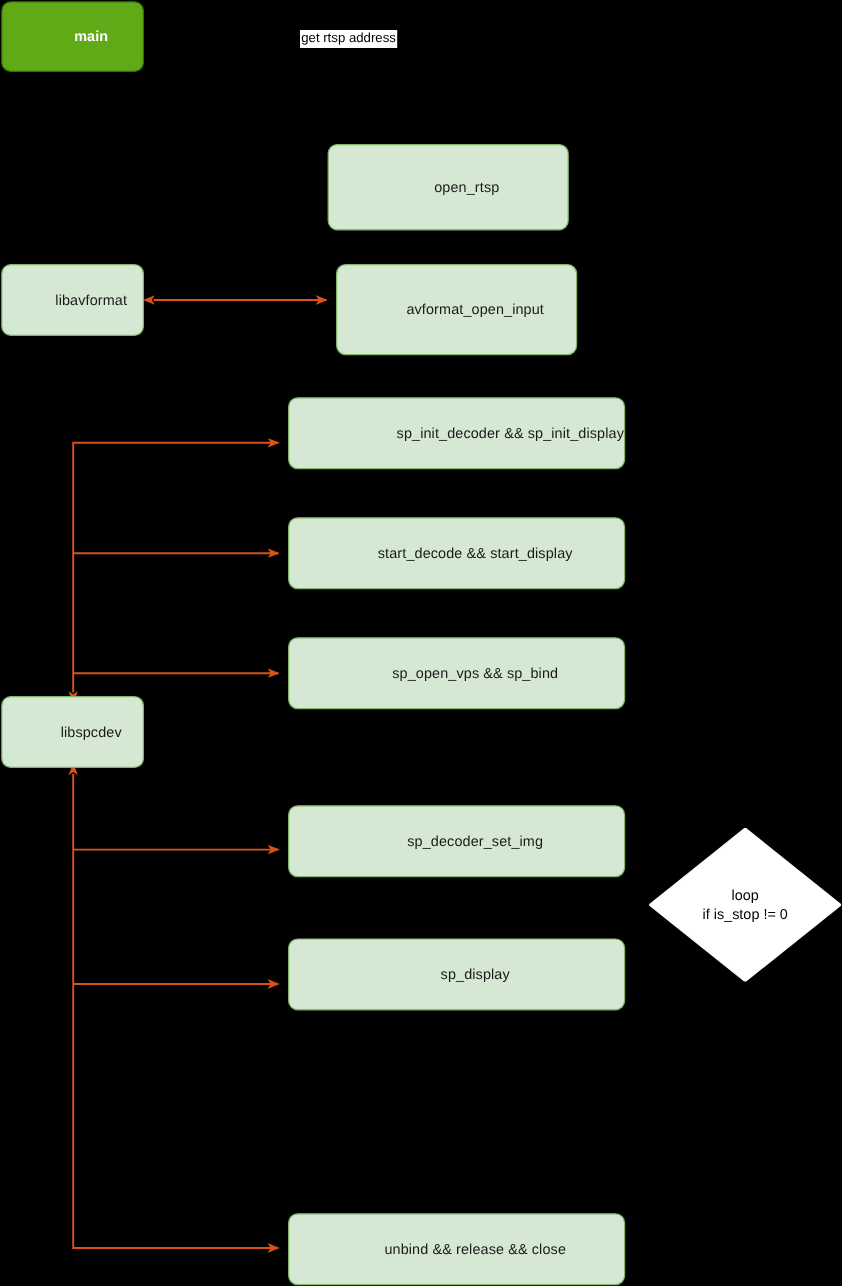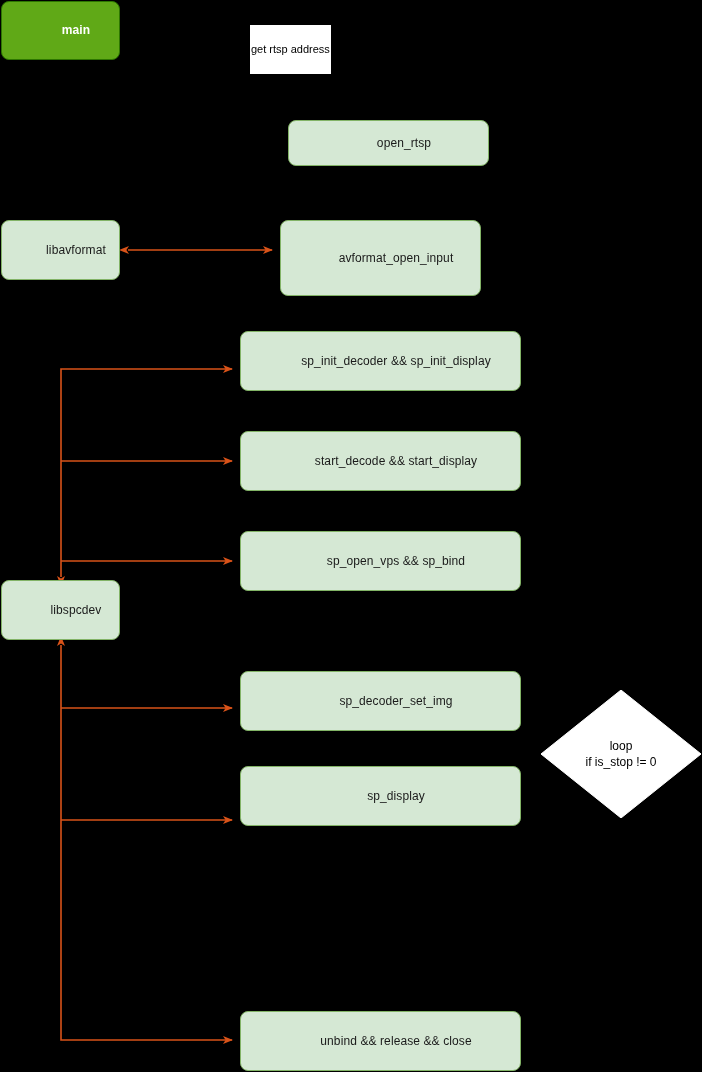--- a/index.html
+++ b/index.html
@@ -38,21 +38,21 @@
     border: 1px solid #2d7600;
     color: #ffffff;
     font-weight: bold;
   }
   .node-label {
     position: absolute;
     background: #ffffff;
     color: #000000;
     font-size: 11px;
     line-height: 15px;
-    padding: 17px 1px;
+    padding: 0 1px;
     white-space: nowrap;
     font-family: "Liberation Sans", sans-serif;
   }
   .diamond-wrap {
     position: absolute;
   }
   .diamond-shape {
     position: absolute;
     inset: 0;
   }
@@ -109,53 +109,53 @@
       <path d="M61,820 L232,820" fill="none" stroke="#d95319" stroke-width="1.6" marker-end="url(#arrowEnd)"></path>
     </g>
   </svg>
 
   <div class="node node-start" style="left:1px; top:1px; width:119px; height:59px;">
     <span>main</span>
   </div>
 
   <div class="node-label" style="left:250px; top:25px;">get rtsp address</div>
 
-  <div class="node node-process" style="left:288px; top:120px; width:201px; height:46px;justify-content:center;">
+  <div class="node node-process" style="left:273px; top:120px; width:201px; height:72px;justify-content:center;">
     <span>open_rtsp</span>
   </div>
 
   <div class="node node-process" style="left:1px; top:220px; width:119px; height:60px;">
     <span>libavformat</span>
   </div>
 
   <div class="node node-process" style="left:280px; top:220px; width:201px; height:76px;">
     <span>avformat_open_input</span>
   </div>
 
-  <div class="node node-process" style="left:240px; top:331px; width:281px; height:60px;">
+  <div class="node node-process" style="left:240px; top:331px; width:281px; height:60px;justify-content:flex-end;">
     <span>sp_init_decoder &amp;&amp; sp_init_display</span>
   </div>
 
   <div class="node node-process" style="left:240px; top:431px; width:281px; height:60px;">
     <span>start_decode &amp;&amp; start_display</span>
   </div>
 
   <div class="node node-process" style="left:240px; top:531px; width:281px; height:60px;justify-content:center;">
     <span>sp_open_vps &amp;&amp; sp_bind</span>
   </div>
 
   <div class="node node-process" style="left:1px; top:580px; width:119px; height:60px;">
     <span>libspcdev</span>
   </div>
 
   <div class="node node-process" style="left:240px; top:671px; width:281px; height:60px;">
     <span>sp_decoder_set_img</span>
   </div>
 
-  <div class="node node-process" style="left:240px; top:766px; width:281px; height:60px;">
+  <div class="node node-process" style="left:240px; top:782px; width:281px; height:60px;">
     <span>sp_display</span>
   </div>
 
   <div class="node node-process" style="left:240px; top:1011px; width:281px; height:60px;">
     <span>unbind &amp;&amp; release &amp;&amp; close</span>
   </div>
 
   <div class="diamond-wrap" style="left:541px; top:690px; width:160px; height:128px;">
     <svg class="diamond-shape" viewBox="0 0 160 128" width="160" height="128" xmlns="http://www.w3.org/2000/svg">
       <polygon points="80,0 160,64 80,128 0,64" fill="#ffffff" stroke="#ffffff" stroke-width="1"></polygon>

